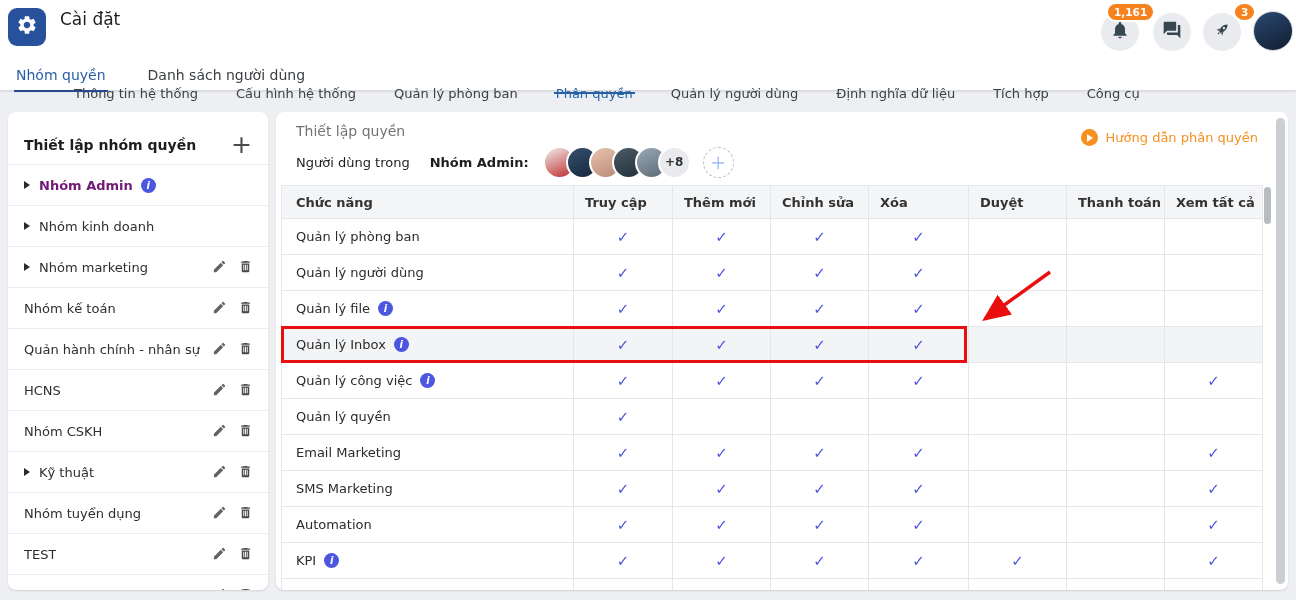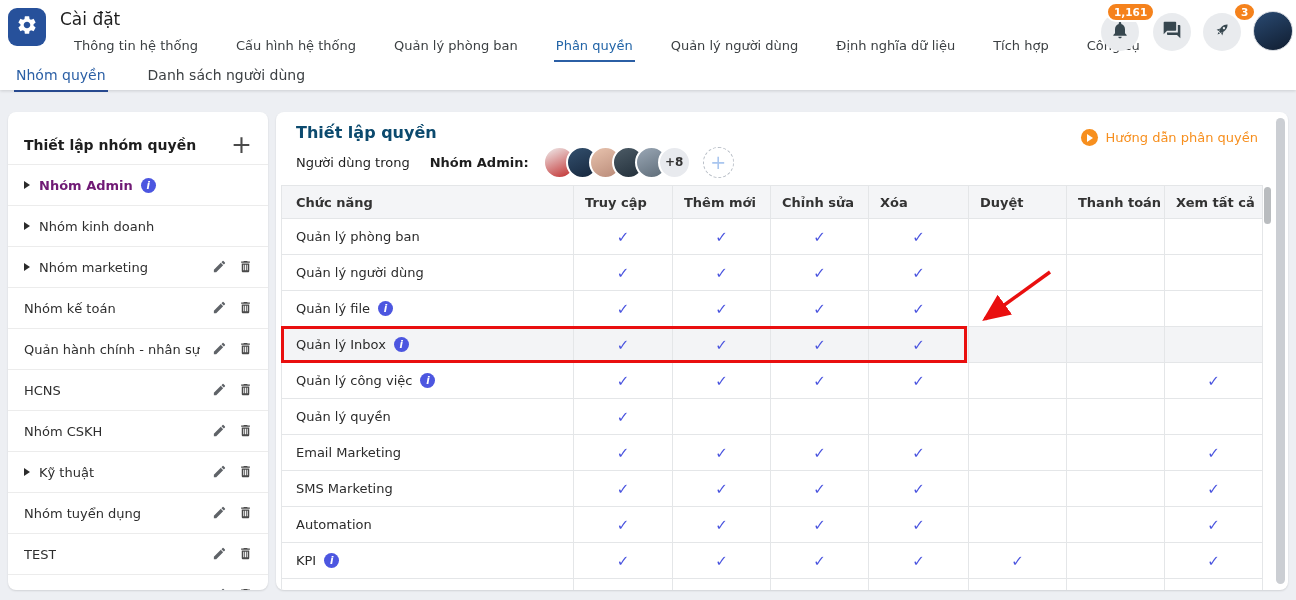--- a/index.html
+++ b/index.html
@@ -9,21 +9,21 @@
     background:#edeff3; font-family:"DejaVu Sans","Liberation Sans",sans-serif;
     -webkit-font-smoothing:antialiased;
   }
   
   .topbar { position:absolute; left:0; top:0; width:1296px; height:90px; background:#fff;
             box-shadow:0 1px 3px rgba(0,0,0,.14); z-index:5; }
   .app-tile { position:absolute; left:8px; top:8px; width:38px; height:38px; background:#27519b;
               border-radius:9px; display:flex; align-items:center; justify-content:center; }
   .page-title { position:absolute; left:60px; top:9px; font-size:17px; font-weight:normal; color:#1e1e1e; }
   .main-tabs { position:absolute; left:72px; top:36px; display:flex; gap:34px; height:26px; }
-  .main-tab { font-size:13px; color:#3c4043; padding:2px 2px 6px; cursor:pointer; white-space:nowrap; }
+  .main-tab { font-size:13px; color:#3c4043; padding:2px 2px 6px; cursor:pointer; white-space:nowrap;margin-top:48px; }
   .main-tab.active { color:#2264a7; border-bottom:2px solid #2b5fa5; }
   .subtabs { position:absolute; left:14px; top:62px; display:flex; gap:38px; }
   .subtab { font-size:14px; color:#3c4043; padding:5px 2px 7px; cursor:pointer; }
   .subtab.active { color:#2b5fa5; border-bottom:2px solid #27498f; }
   .icon-circle { position:absolute; top:13px; width:38px; height:38px; border-radius:50%;
                  background:#e9ebee; display:flex; align-items:center; justify-content:center; cursor:pointer; }
   .badge-pill { position:absolute; background:#f5821c; color:#fff; font-size:10.5px; font-weight:bold;
                 border-radius:10px; padding:2px 6px; border:2px solid #fff; z-index:7; }
   .avatar-main { position:absolute; left:1253px; top:11px; width:40px; height:40px; border-radius:50%;
                  background:linear-gradient(155deg,#2a4a72,#101d30); border:1px solid #d7dadf; cursor:pointer; }
@@ -41,21 +41,21 @@
   .group-item.selected .group-name { font-weight:bold; color:#701a75; }
   .spacer { flex:1; }
   .row-action { width:16px; height:16px; margin-left:10px; flex:none; cursor:pointer; }
   .row-action svg { display:block; }
   .info-icon { width:15px; height:15px; border-radius:50%; background:#4c56e0; color:#fff;
                font-size:10px; font-weight:bold; display:inline-flex; align-items:center;
                justify-content:center; margin-left:8px; flex:none; font-style:italic; }
   
   .main-card { position:absolute; left:276px; top:112px; width:1012px; height:478px; background:#fff;
                border-radius:8px; box-shadow:0 1px 2px rgba(0,0,0,.12); overflow:hidden; z-index:2; }
-  .main-title { position:absolute; left:20px; top:11px; font-size:16px; font-weight:bold; color:#0c4a6e; }
+  .main-title { position:absolute; left:20px; top:11px; font-size:14px; font-weight:normal; color:#737373; }
   .users-line { position:absolute; left:20px; top:32px; height:36px; display:flex; align-items:center;
                 font-size:13px; color:#1e1e1e; }
   .users-line b { margin-left:20px; }
   .avatar-stack { display:flex; margin-left:14px; align-items:center; }
   .avatar { width:33px; height:33px; border-radius:50%; border:2px solid #fff; margin-left:-10px; flex:none; }
   .avatar:first-child { margin-left:0; }
   .plus8 { width:33px; height:33px; border-radius:50%; background:#e8eaee; border:2px solid #fff;
            margin-left:-10px; display:flex; align-items:center; justify-content:center;
            font-size:12px; font-weight:bold; color:#333; flex:none; }
   .dashed-add { width:31px; height:31px; border-radius:50%; border:1px dashed #b9bfc7; margin-left:12px;

